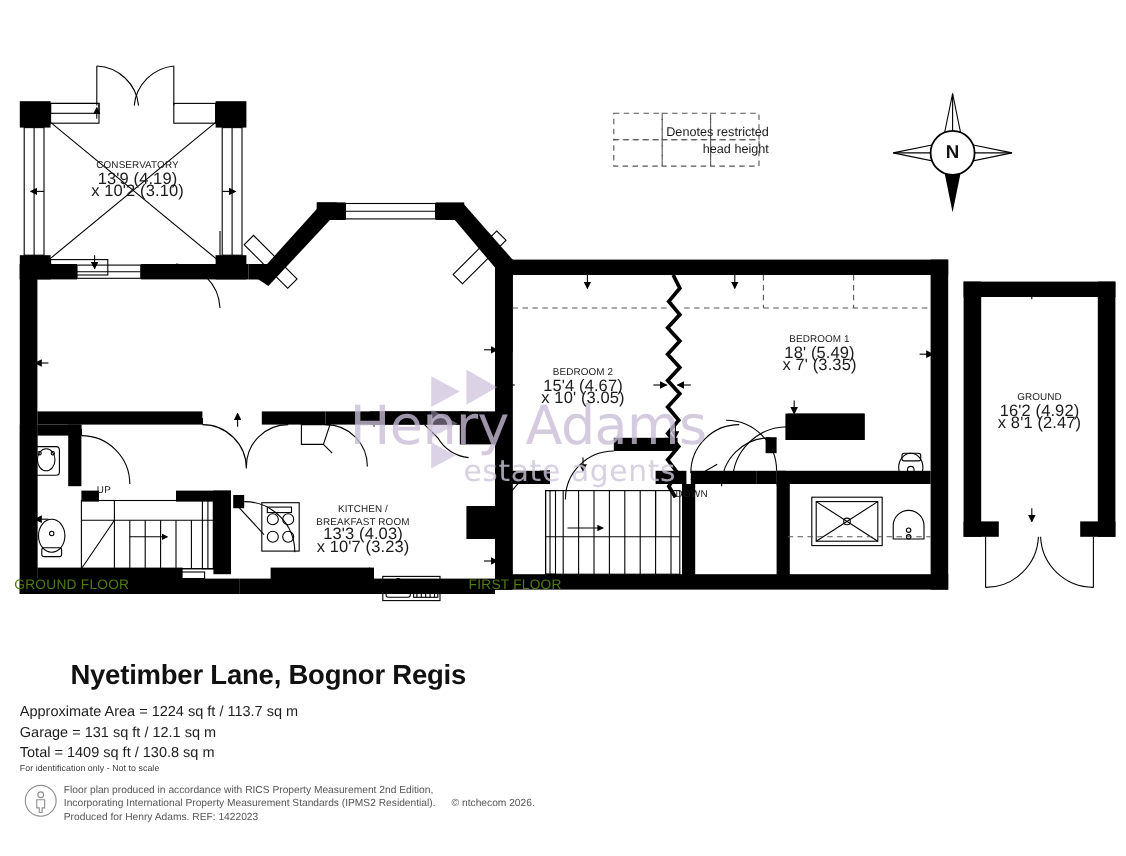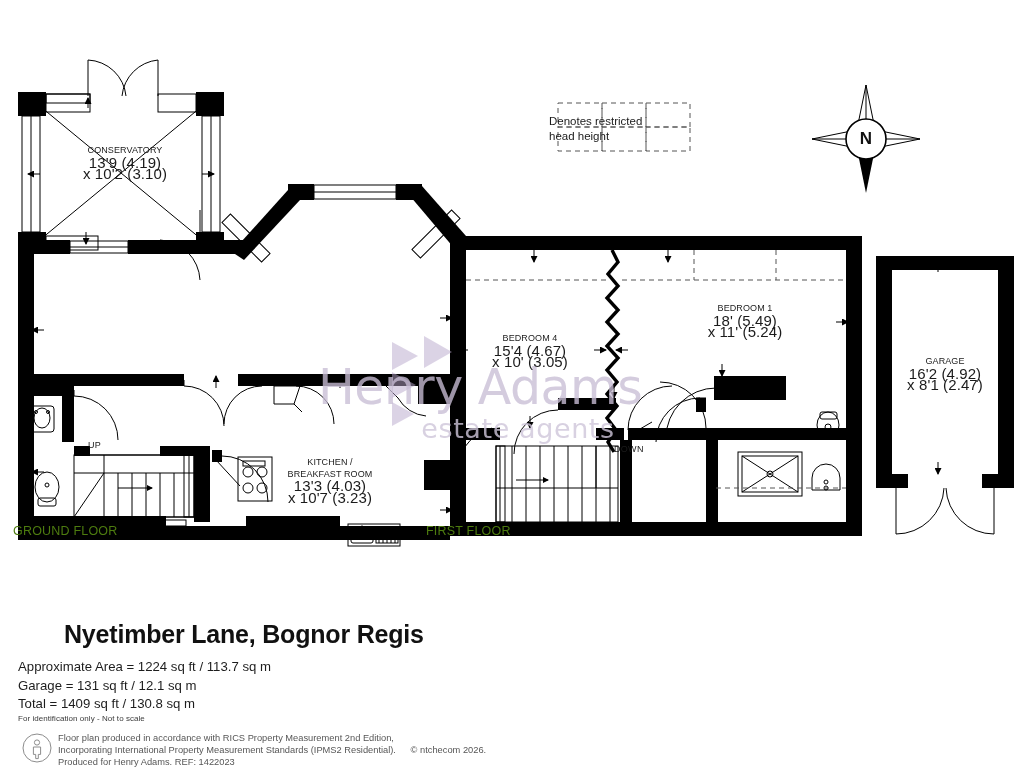--- a/index.html
+++ b/index.html
@@ -21,30 +21,30 @@
     letter-spacing:.1px;white-space:nowrap;
   }
   .room-label .rl-name{font-size:9px;}
   .room-label .rl-dim{font-size:15px;}
 
   .floor-caption{
     position:absolute;font-size:12.5px;color:#4d7c0f;letter-spacing:.2px;
   }
 
   .restricted-note{
-    position:absolute;text-align:left;font-size:11.5px;line-height:15px;
+    position:absolute;text-align:right;font-size:11.5px;line-height:15px;
     color:#1b1b1b;width:150px;
   }
 
   .stair-dir{
     position:absolute;font-size:9px;color:#1b1b1b;letter-spacing:.3px;
   }
 
   
-  #footer{position:absolute;left:18px;top:620px;width:700px;}
+  #footer{position:absolute;left:18px;top:600px;width:700px;}
   #title{
     font-size:25px;font-weight:bold;color:#111;letter-spacing:-0.2px;
     margin:0 0 9px 46px;
   }
   .area-line{font-size:13.2px;line-height:18.5px;color:#1d1d1d;}
   .disclaimer{font-size:8px;color:#3a3a3a;margin-top:0;letter-spacing:.05px;}
   #legal{
     position:relative;margin-top:9px;padding-left:40px;
     font-size:9.3px;line-height:12.4px;color:#565656;
   }
@@ -444,33 +444,33 @@
 
 
   <div class="room-label" style="left:268px;top:457px;width:124px;">
     <div class="rl-name">KITCHEN /</div>
     <div class="rl-name">BREAKFAST ROOM</div>
     <div class="rl-dim">13'3 (4.03)</div>
     <div class="rl-dim">x 10'7 (3.23)</div>
   </div>
 
   <div class="room-label" style="left:475px;top:333px;width:110px;">
-    <div class="rl-name">BEDROOM 4</div>
+    <div class="rl-name">BEDROOM 2</div>
     <div class="rl-dim">15'4 (4.67)</div>
     <div class="rl-dim">x 10' (3.05)</div>
   </div>
 
   <div class="room-label" style="left:690px;top:303px;width:110px;">
     <div class="rl-name">BEDROOM 1</div>
     <div class="rl-dim">18' (5.49)</div>
-    <div class="rl-dim">x 11' (5.24)</div>
+    <div class="rl-dim">x 7' (3.35)</div>
   </div>
 
   <div class="room-label" style="left:890px;top:356px;width:110px;">
-    <div class="rl-name">GARAGE</div>
+    <div class="rl-name">GROUND</div>
     <div class="rl-dim">16'2 (4.92)</div>
     <div class="rl-dim">x 8'1 (2.47)</div>
   </div>
 
   <div class="stair-dir" style="left:88px;top:440px;">UP</div>
   <div class="stair-dir" style="left:614px;top:444px;">DOWN</div>
 
   <div class="floor-caption" style="left:13px;top:524px;">GROUND FLOOR</div>
   <div class="floor-caption" style="left:426px;top:524px;">FIRST FLOOR</div>
 

